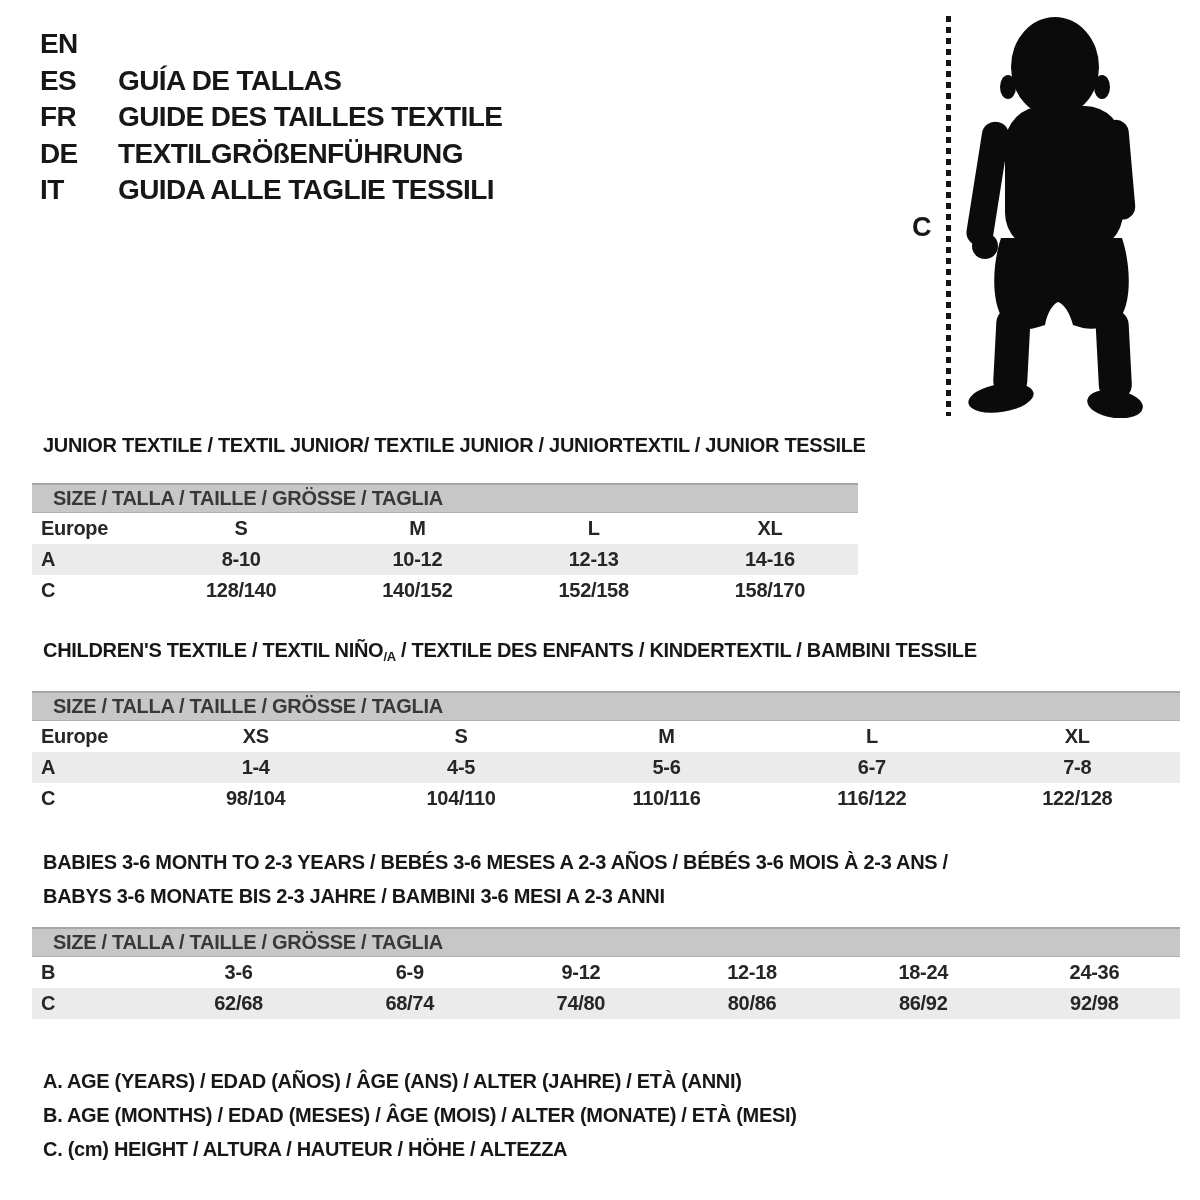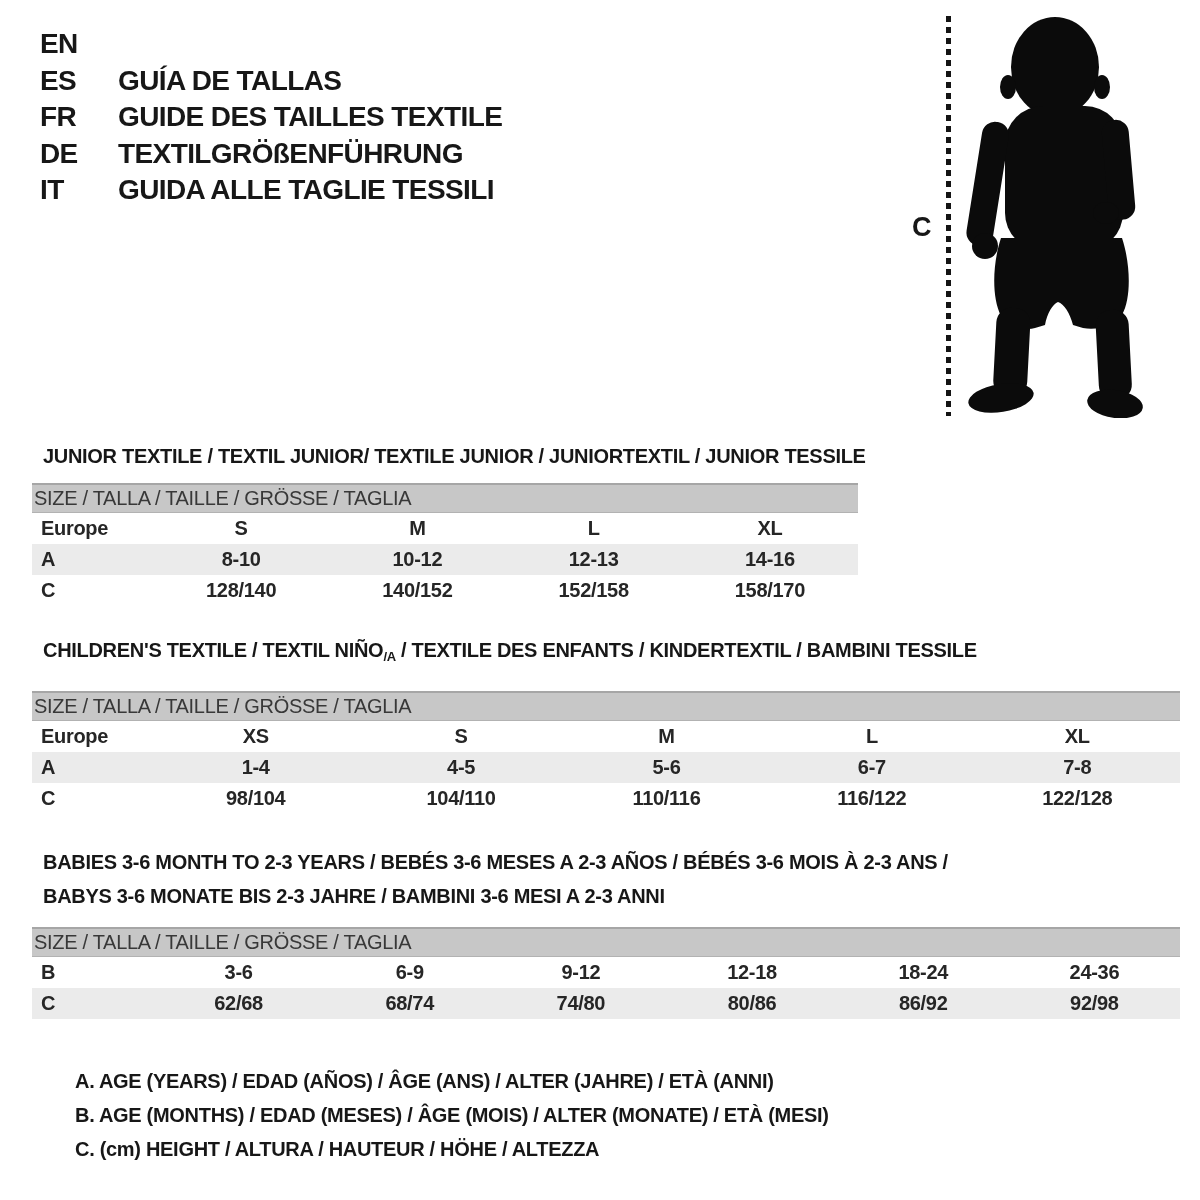--- a/index.html
+++ b/index.html
@@ -13,37 +13,37 @@
   .lang-row { height:36.5px; line-height:36.5px; display:flex; }
   .lang-code { width:78px; }
   .lang-title { white-space:nowrap; }
   
   .measure-line { position:absolute; left:946px; top:16px; width:5px; height:400px;
     background:repeating-linear-gradient(to bottom,#141414 0 6px,transparent 6px 11px); }
   .measure-label { position:absolute; left:912px; top:212px; font-size:27px; font-weight:bold; color:#171717; }
   .toddler-svg { position:absolute; left:955px; top:10px; }
   
   .section-heading { position:absolute; left:43px; font-size:20px; font-weight:bold; letter-spacing:-0.3px; white-space:nowrap; color:#171717; }
-  #junior-heading { top:445px; }
+  #junior-heading { top:434px; }
   #children-heading { top:639px; }
   #babies-heading { top:845px; line-height:34px; }
   .subsz { font-size:13px; vertical-align:-4px; }
   
   .section-table { position:absolute; left:32px; }
   #junior-table { top:483px; width:826px; }
   #children-table { top:691px; width:1148px; }
   #babies-table { top:927px; width:1148px; }
   .size-bar { height:27px; line-height:27px; background:#c7c7c7; border-top:2px solid #a6a6a6; border-bottom:1px solid #b2b2b2;
-    font-size:20px; font-weight:normal; color:#383838; padding-left:2px; letter-spacing:-0.3px; }
+    font-size:20px; font-weight:bold; color:#383838; padding-left:21px; letter-spacing:-0.3px; }
   table.sizetable { width:100%; border-collapse:collapse; table-layout:fixed; }
   table.sizetable td { height:31px; padding:0; font-size:20px; font-weight:bold; color:#262626; text-align:center; vertical-align:middle; letter-spacing:-0.3px; }
   table.sizetable td.rowlabel { width:112px; text-align:left; padding-left:9px;margin-top:28px; }
   tr.shade { background:#ebebeb; }
   
-  .legend { position:absolute; left:43px; top:1064px; font-size:20px; font-weight:bold; line-height:34px; letter-spacing:-0.3px; color:#171717;margin-left:32px; }
+  .legend { position:absolute; left:43px; top:1064px; font-size:20px; font-weight:bold; line-height:34px; letter-spacing:-0.3px; color:#171717; }
   .legend div { white-space:nowrap; }
 </style>
 </head>
 <body>
 
 <div class="lang-block">
   <div class="lang-row">
     <span class="lang-code">EN</span>
   </div>
   <div class="lang-row">

